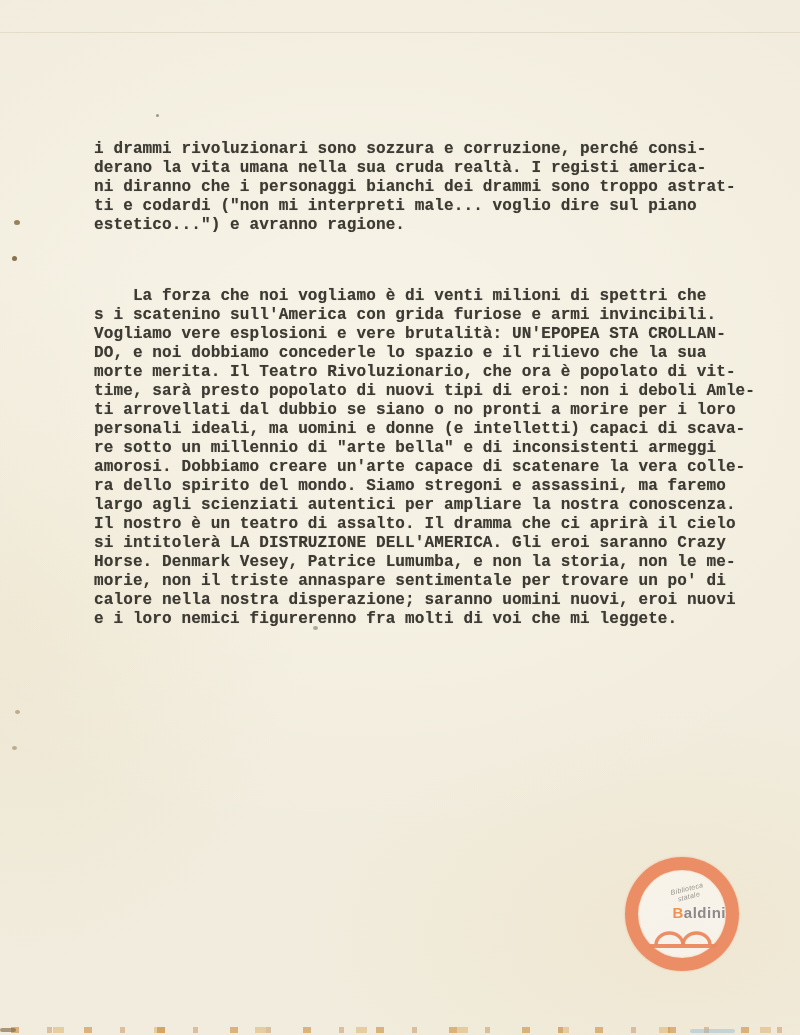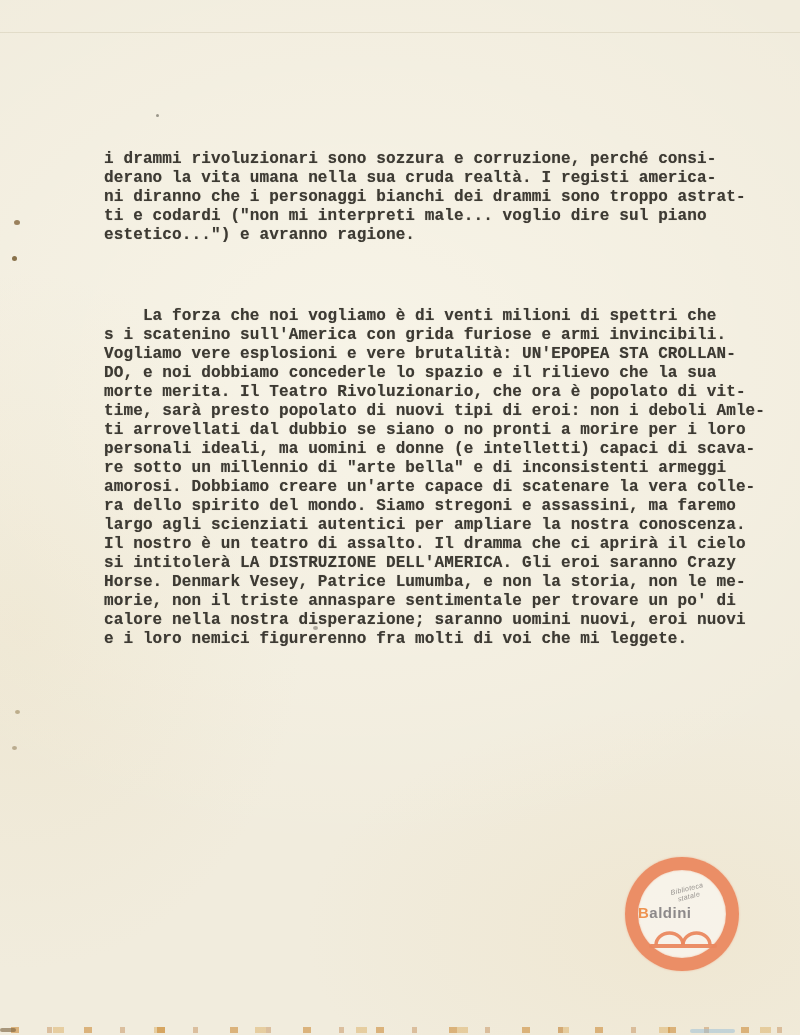--- a/index.html
+++ b/index.html
@@ -22,21 +22,21 @@
 
   .textblock{
     position:absolute;left:92px;top:100px;width:680px;
     font-family:"Liberation Mono","DejaVu Sans Mono",monospace;
     font-size:16px;line-height:19px;font-weight:bold;
     letter-spacing:0.12px;
     color:#3d3a33;
     text-shadow:0 0 0.7px rgba(61,58,51,.55);
     white-space:pre;
   }
-  .para{margin:12px;}
+  .para{margin:2px;}
   .para2{margin-top:12px;}
 
   .speck{position:absolute;border-radius:50%;}
   .speck-1{left:14px;top:220px;width:6px;height:5px;background:#7c5c30;opacity:.75;}
   .speck-2{left:12px;top:256px;width:5px;height:5px;background:#6e5226;opacity:.8;}
   .speck-3{left:15px;top:710px;width:5px;height:4px;background:#8a713f;opacity:.5;}
   .speck-4{left:12px;top:746px;width:5px;height:4px;background:#857048;opacity:.5;}
   .speck-5{left:313px;top:626px;width:5px;height:4px;background:#6f6a60;opacity:.55;}
   .speck-6{left:156px;top:114px;width:3px;height:3px;background:#5f5a50;opacity:.6;}
 
@@ -49,21 +49,21 @@
     background:rgba(247,243,234,.92);
     box-shadow:0 0 2px rgba(233,140,100,.55), inset 0 0 2px rgba(233,140,100,.55);
   }
   .stamp-small{
     position:absolute;left:26px;top:15px;width:48px;
     transform:rotate(-14deg);
     font-size:7px;line-height:8px;font-style:italic;
     color:#97938f;text-align:center;letter-spacing:.3px;
   }
   .stamp-name{
-    position:absolute;left:0;top:34px;width:88px;text-align:left;
+    position:absolute;left:0;top:34px;width:88px;text-align:right;
     font-size:15px;font-weight:bold;letter-spacing:.5px;
     color:#8d898a;
   }
   .stamp-name .initial{color:#ee9351;}
   .stamp-book{position:absolute;left:10px;top:52px;}
 
   
   .bottom-marks{
     position:absolute;left:0;right:0;bottom:2px;height:6px;
     background-image:

